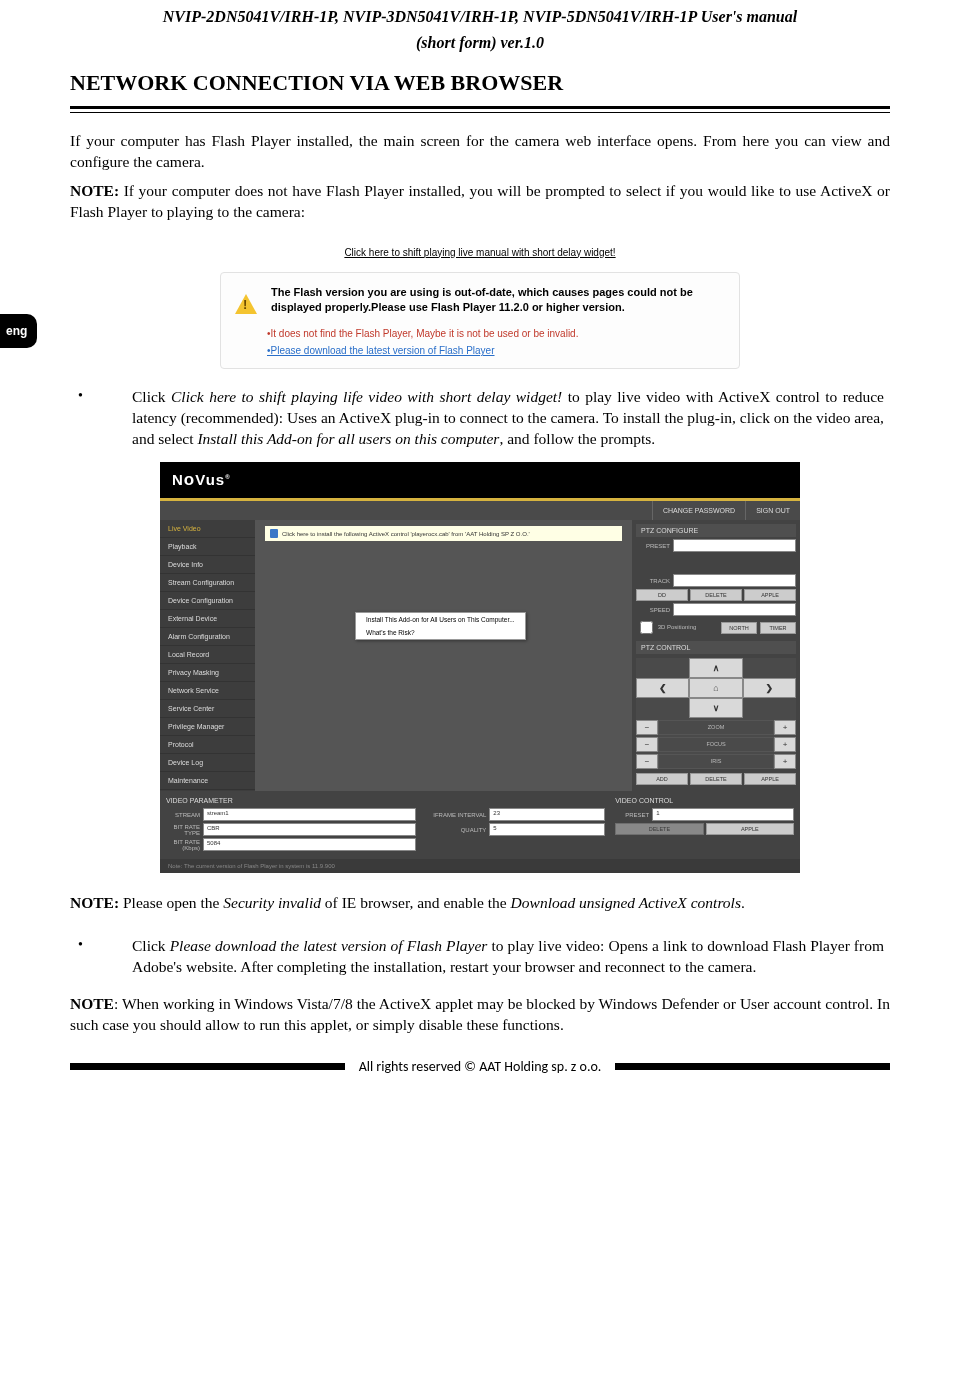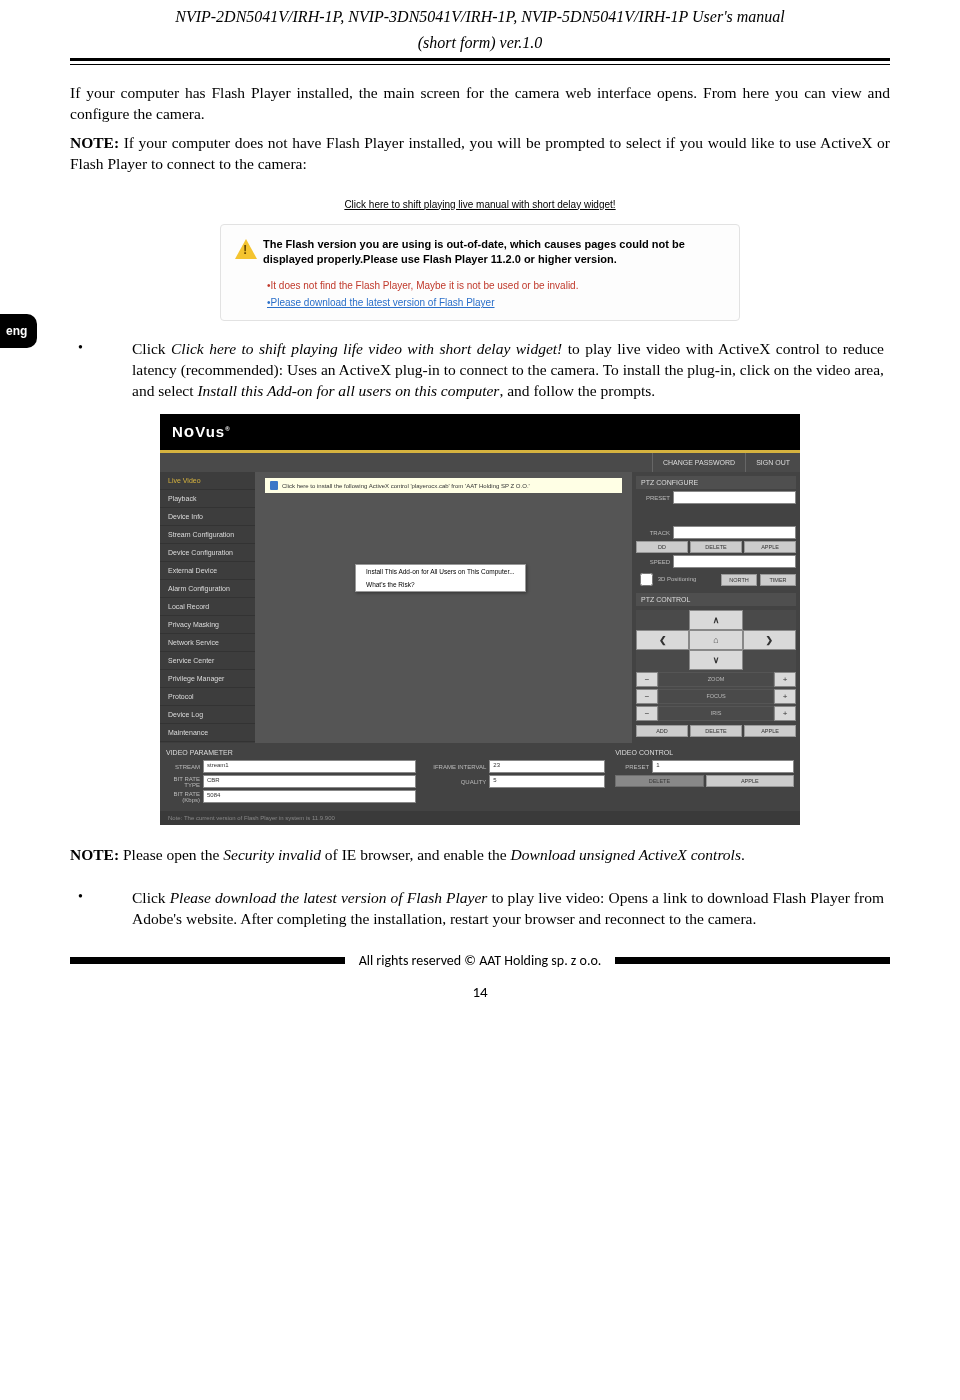--- a/index.html
+++ b/index.html
@@ -1,25 +1,25 @@
 <!DOCTYPE html>
 <html><head>
 <meta charset="utf-8">
 <style>
 body{font-family:"Times New Roman",serif;font-size:15px;color:#000;margin:0;background:#fff;width:960px}
 .page{position:relative;padding:0 70px 20px 70px}
-.hdr{text-align:center;font-style:italic;font-weight:normal;font-size:16px;padding-top:8px}
+.hdr{text-align:center;font-style:italic;font-weight:bold;font-size:16px;padding-top:8px}
 .section-title{font-size:22px;font-weight:bold;margin:18px 0 10px 0}
 .dbl-rule{border-top:3px solid #000;border-bottom:1px solid #000;height:3px;margin:6px 0 18px 0}
 .body-text{font-size:15.5px;line-height:1.35;text-align:justify}
 .body-text p{margin:8px 0}
 .lang-tab{position:absolute;left:0;top:314px;background:#000;color:#fff;font-size:12px;font-family:Arial,sans-serif;font-weight:bold;border-top-right-radius:10px;border-bottom-right-radius:10px;padding:10px 10px 10px 6px}
 .shift-link{text-align:center;font-family:Arial,sans-serif;font-size:10px;text-decoration:underline;margin:24px 0 14px 0}
 .dlg{width:490px;margin:0 auto 18px auto;border:1px solid #e2e2e2;border-radius:4px;background:#fdfdfd;font-family:Arial,sans-serif;padding:12px 14px 10px 14px}
-.dlg .hdrrow{display:flex;gap:6px;align-items:flex-start}
+.dlg .hdrrow{display:flex;gap:14px;align-items:flex-end}
 .warn{width:0;height:0;border-left:11px solid transparent;border-right:11px solid transparent;border-bottom:20px solid #f4c430;position:relative;flex:0 0 auto;margin-top:2px}
 .warn::after{content:"!";position:absolute;left:-3px;top:3px;font-weight:bold;color:#6a4a00;font-size:13px}
 .dlg-bold{font-weight:bold;font-size:11px;line-height:1.35}
 .dlg-list{font-size:10px;color:#c0392b;margin:14px 0 2px 32px}
 .dlg-list .blue{color:#2a6fc9;text-decoration:underline;margin-top:6px}
 .bul{margin:14px 0 6px 8px}
 .bul .dot{display:inline-block;width:24px;vertical-align:top;font-size:14px}
 .bul .txt{display:inline-block;width:calc(100% - 60px);vertical-align:top;margin-left:30px}
 .novus-fig{width:640px;margin:12px auto 20px auto;background:#3b3b3b;color:#ddd;font-family:Arial,sans-serif;font-size:7px}
 .nv-top{background:#000;padding:8px 12px}
@@ -59,27 +59,28 @@
 .footer-line .ftxt{padding:0 14px;font-family:Calibri,Arial,sans-serif;font-size:14px}
 .pgnum{text-align:center;font-family:Calibri,Arial,sans-serif;font-size:15px;margin-top:14px}
 </style>
 </head>
 <body>
 
 <div class="page">
 <div class="hdr">NVIP-2DN5041V/IRH-1P, NVIP-3DN5041V/IRH-1P, NVIP-5DN5041V/IRH-1P User's manual</div>
 <div class="hdr">(short form) ver.1.0</div>
 
+<div class="section-title">NETWORK CONNECTION VIA WEB BROWSER</div>
 <div class="dbl-rule"></div>
 
 <div class="lang-tab">eng</div>
 
 <div class="body-text">
 <p>If your computer has Flash Player installed, the main screen for the camera web interface opens. From here you can view and configure the camera.</p>
-<p><b>NOTE:</b><span> If your computer does not have Flash Player installed, you will be prompted to select if you would like to use ActiveX or Flash Player to connect to the camera:</span></p>
+<p><b>NOTE:</b><span> If your computer does not have Flash Player installed, you will be prompted to select if you would like to use ActiveX or Flash Player to playing to the camera:</span></p>
 </div>
 
 <div class="shift-link">Click here to shift playing live manual with short delay widget!</div>
 
 <div class="dlg">
   <div class="hdrrow">
     <div class="warn"></div>
     <div class="dlg-bold">The Flash version you are using is out-of-date, which causes pages could not be displayed properly.Please use Flash Player 11.2.0 or higher version.</div>
   </div>
   <div class="dlg-list">
@@ -231,20 +232,22 @@
 </div>
 
 <div class="body-text">
 <p><b>NOTE:</b><span> Please open the </span><i>Security invalid</i><span> of IE browser, and enable the </span><i>Download unsigned ActiveX controls</i><span>.</span></p>
 </div>
 
 <div class="bul body-text" style="margin-top:22px">
   <span class="dot">•</span><span class="txt"><span>Click </span><i>Please download the latest version of Flash Player</i><span> to play live video: Opens a link to download Flash Player from Adobe's website. After completing the installation, restart your browser and reconnect to the camera.</span></span>
 </div>
 
+<div class="body-text" style="margin-top:16px">
+<p><b>NOTE</b><span>: When working in Windows Vista/7/8 the ActiveX applet may be blocked by Windows Defender or User account control. In such case you should allow to run this applet, or simply disable these functions.</span></p>
+</div>
 
 <div class="footer-line">
   <div class="bar"></div>
   <div class="ftxt">All rights reserved © AAT Holding sp. z o.o.</div>
   <div class="bar"></div>
 </div>
-<div class="pgnum">14</div>
 </div>
 
 </body></html>

